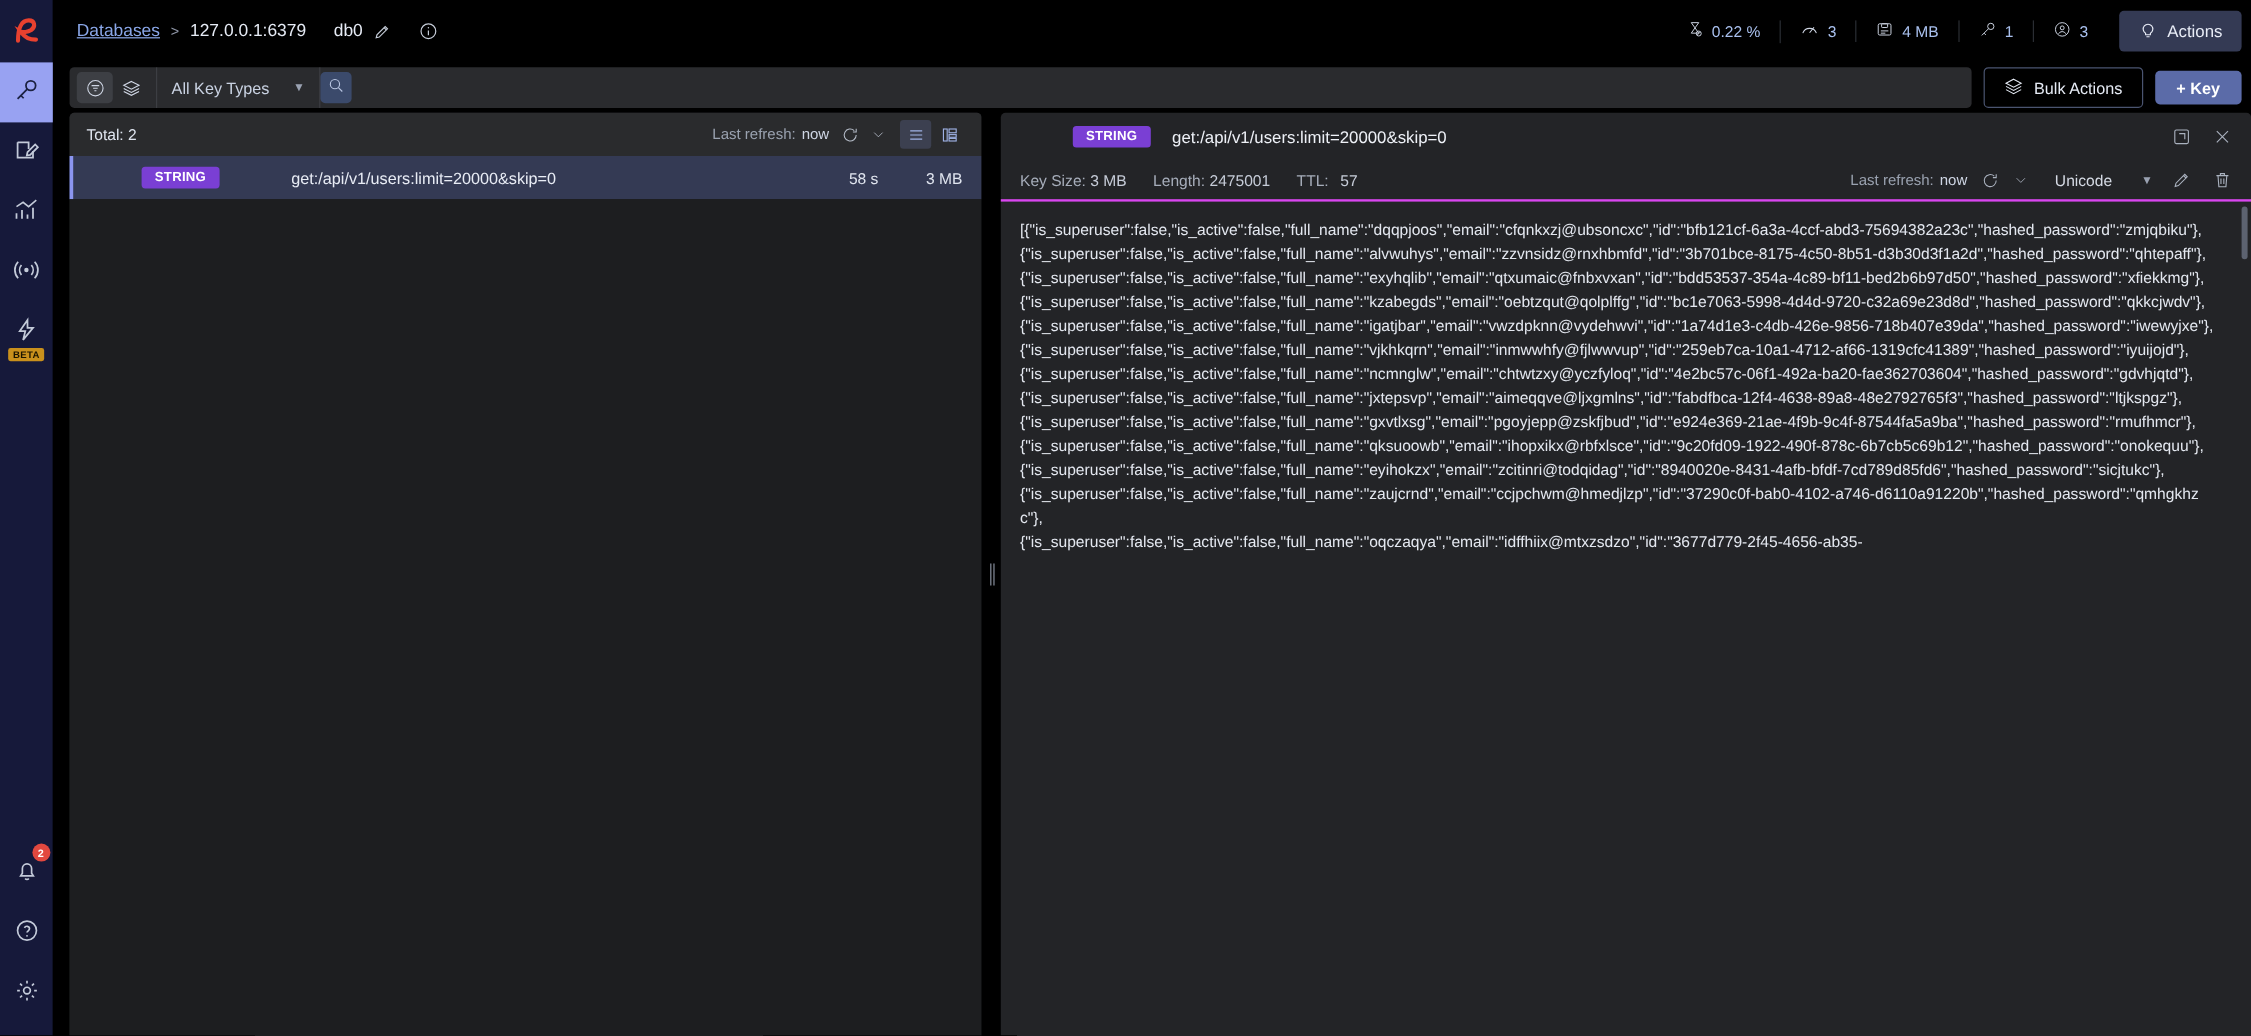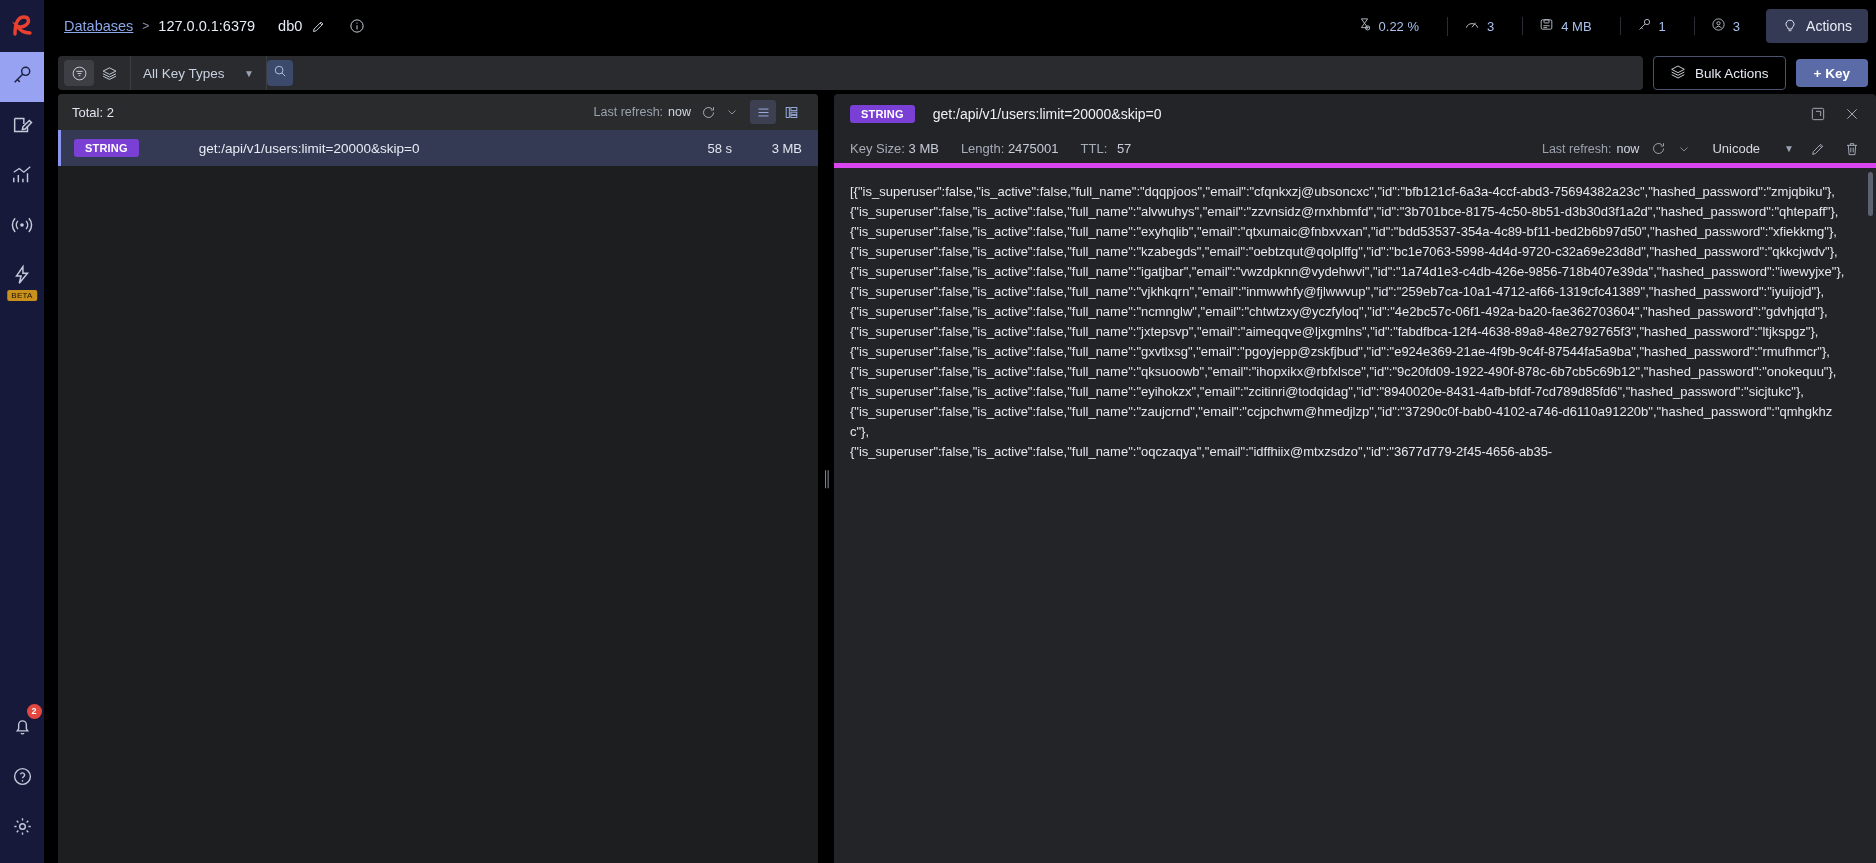--- a/index.html
+++ b/index.html
@@ -23,21 +23,21 @@
   .rail-item {
     width: 44px; height: 50px;
     display: flex; align-items: center; justify-content: center;
     position: relative; cursor: pointer;
   }
   .rail-item.active { background: #98a2f2; }
   .rail-item.active svg { stroke: #1b2140; }
   .rail-item svg { stroke: #c3cad9; fill: none; stroke-width: 1.6; }
   .rail-item .beta {
     position: absolute; bottom: 1px; left: 50%; transform: translateX(-50%);
-    background: #c9901c; color: #1b1400; font-size: 8px; font-weight: normal;
+    background: #c9901c; color: #1b1400; font-size: 8px; font-weight: bold;
     padding: 1px 4px; border-radius: 2px; letter-spacing: .3px;
   }
   .rail-spacer { flex: 1 1 auto; }
   .rail-bottom { display: flex; flex-direction: column; align-items: center; padding-bottom: 10px; }
   .bell-wrap { position: relative; }
   .bell-badge {
     position: absolute; top: -12px; right: -9px;
     background: #e2483f; color: #fff; font-size: 9px; font-weight: bold;
     border-radius: 50%; width: 15px; height: 15px;
     display: flex; align-items: center; justify-content: center;
@@ -51,21 +51,21 @@
     height: 52px; background: #000; display: flex; align-items: center;
     padding: 0 8px 0 0; flex: 0 0 52px; text-align: center;
   }
   .breadcrumb { display: flex; align-items: center; gap: 9px; padding-left: 20px; font-size: 14.5px; }
   .bc-link { color: #8aa7e8; text-decoration: underline; cursor: pointer; }
   .bc-sep { color: #8e95a6; font-size: 12px; }
   .bc-host { color: #e6ebf5; }
   .bc-db { color: #e6ebf5; margin-left: 14px; }
   .ic-btn { display: inline-flex; align-items: center; justify-content: center; cursor: pointer; }
   .topbar-spacer { flex: 1 1 auto; }
-  .metrics { display: flex; align-items: center; gap: 12px; margin-right: 10px; }
+  .metrics { display: flex; align-items: center; gap: 0; margin-right: 10px; }
   .metric {
     display: flex; align-items: center; gap: 7px;
     padding: 0 16px; font-size: 13px; color: #a9c0ee;
   }
   .metric svg { stroke: #cfd6e4; fill: none; stroke-width: 1.3; }
   .metric + .metric { border-left: 1px solid #2a2d33; }
   .insights-btn {
     display: flex; align-items: center; gap: 8px;
     background: #343a54; color: #e9edf7; font-size: 14px;
     height: 34px; padding: 0 16px; border-radius: 4px; cursor: pointer;
@@ -140,21 +140,21 @@
   }
   .vt.sel { background: #3c4050; }
   .vt svg { stroke: #9fb3e6; fill: none; stroke-width: 1.5; }
 
   .key-row {
     height: 36px; display: flex; align-items: center; background: #343a54;
     border-left: 3px solid #8b95f0; padding: 0 16px 0 13px; cursor: pointer;
   }
   .badge-string {
     background: #7a3fd4; color: #fff; font-size: 11px; font-weight: bold;
-    border-radius: 3px; padding: 3px 11px; letter-spacing: .2px;
+    border-radius: 3px; padding: 3px 11px; letter-spacing: .2px; margin-left: 44px;
   }
   .key-name { margin-left: 60px; font-size: 13.5px; color: #e8ecf5; }
   .kr-spacer { flex: 1 1 auto; }
   .key-ttl { font-size: 13px; color: #e0e5ef; width: 90px; text-align: right; }
   .key-size { font-size: 13px; color: #e0e5ef; width: 70px; text-align: right; }
   .keys-rest { flex: 1 1 auto; background: #1d1e20; }
 
   
   .splitter {
     width: 16px; flex: 0 0 16px; display: flex; align-items: center; justify-content: center;
@@ -168,21 +168,21 @@
     border-radius: 4px 4px 0 0; min-width: 0; min-height: 0;
   }
   .det-head { height: 40px; display: flex; align-items: center; padding: 0 16px; flex: 0 0 40px; }
   .det-key-name { margin-left: 18px; font-size: 14px; color: #eef1f7; }
   .det-spacer { flex: 1 1 auto; }
   .det-ic { margin-left: 18px; cursor: pointer; display: flex; align-items: center; }
   .det-ic svg { stroke: #aab2bf; fill: none; stroke-width: 1.4; }
   .det-meta {
     height: 34px; display: flex; align-items: center; padding: 0 16px;
     font-size: 13px; color: #c6ccd8; gap: 22px; flex: 0 0 34px;
-    border-bottom: 5px solid #d946ef;
+    border-bottom: 2px solid #d946ef;
   }
   .det-meta .lbl { color: #a6adba; }
   .dm-spacer { flex: 1 1 auto; }
   .dm-right { display: flex; align-items: center; gap: 0; }
   .dm-refresh { font-size: 12.5px; color: #9aa2b0; }
   .dm-ic { margin-left: 12px; display: flex; align-items: center; cursor: pointer; }
   .dm-ic svg { stroke: #aab2bf; fill: none; stroke-width: 1.4; }
   .unicode-sel {
     display: flex; align-items: center; gap: 24px; margin-left: 22px;
     font-size: 13px; color: #d5dae4; cursor: pointer;

